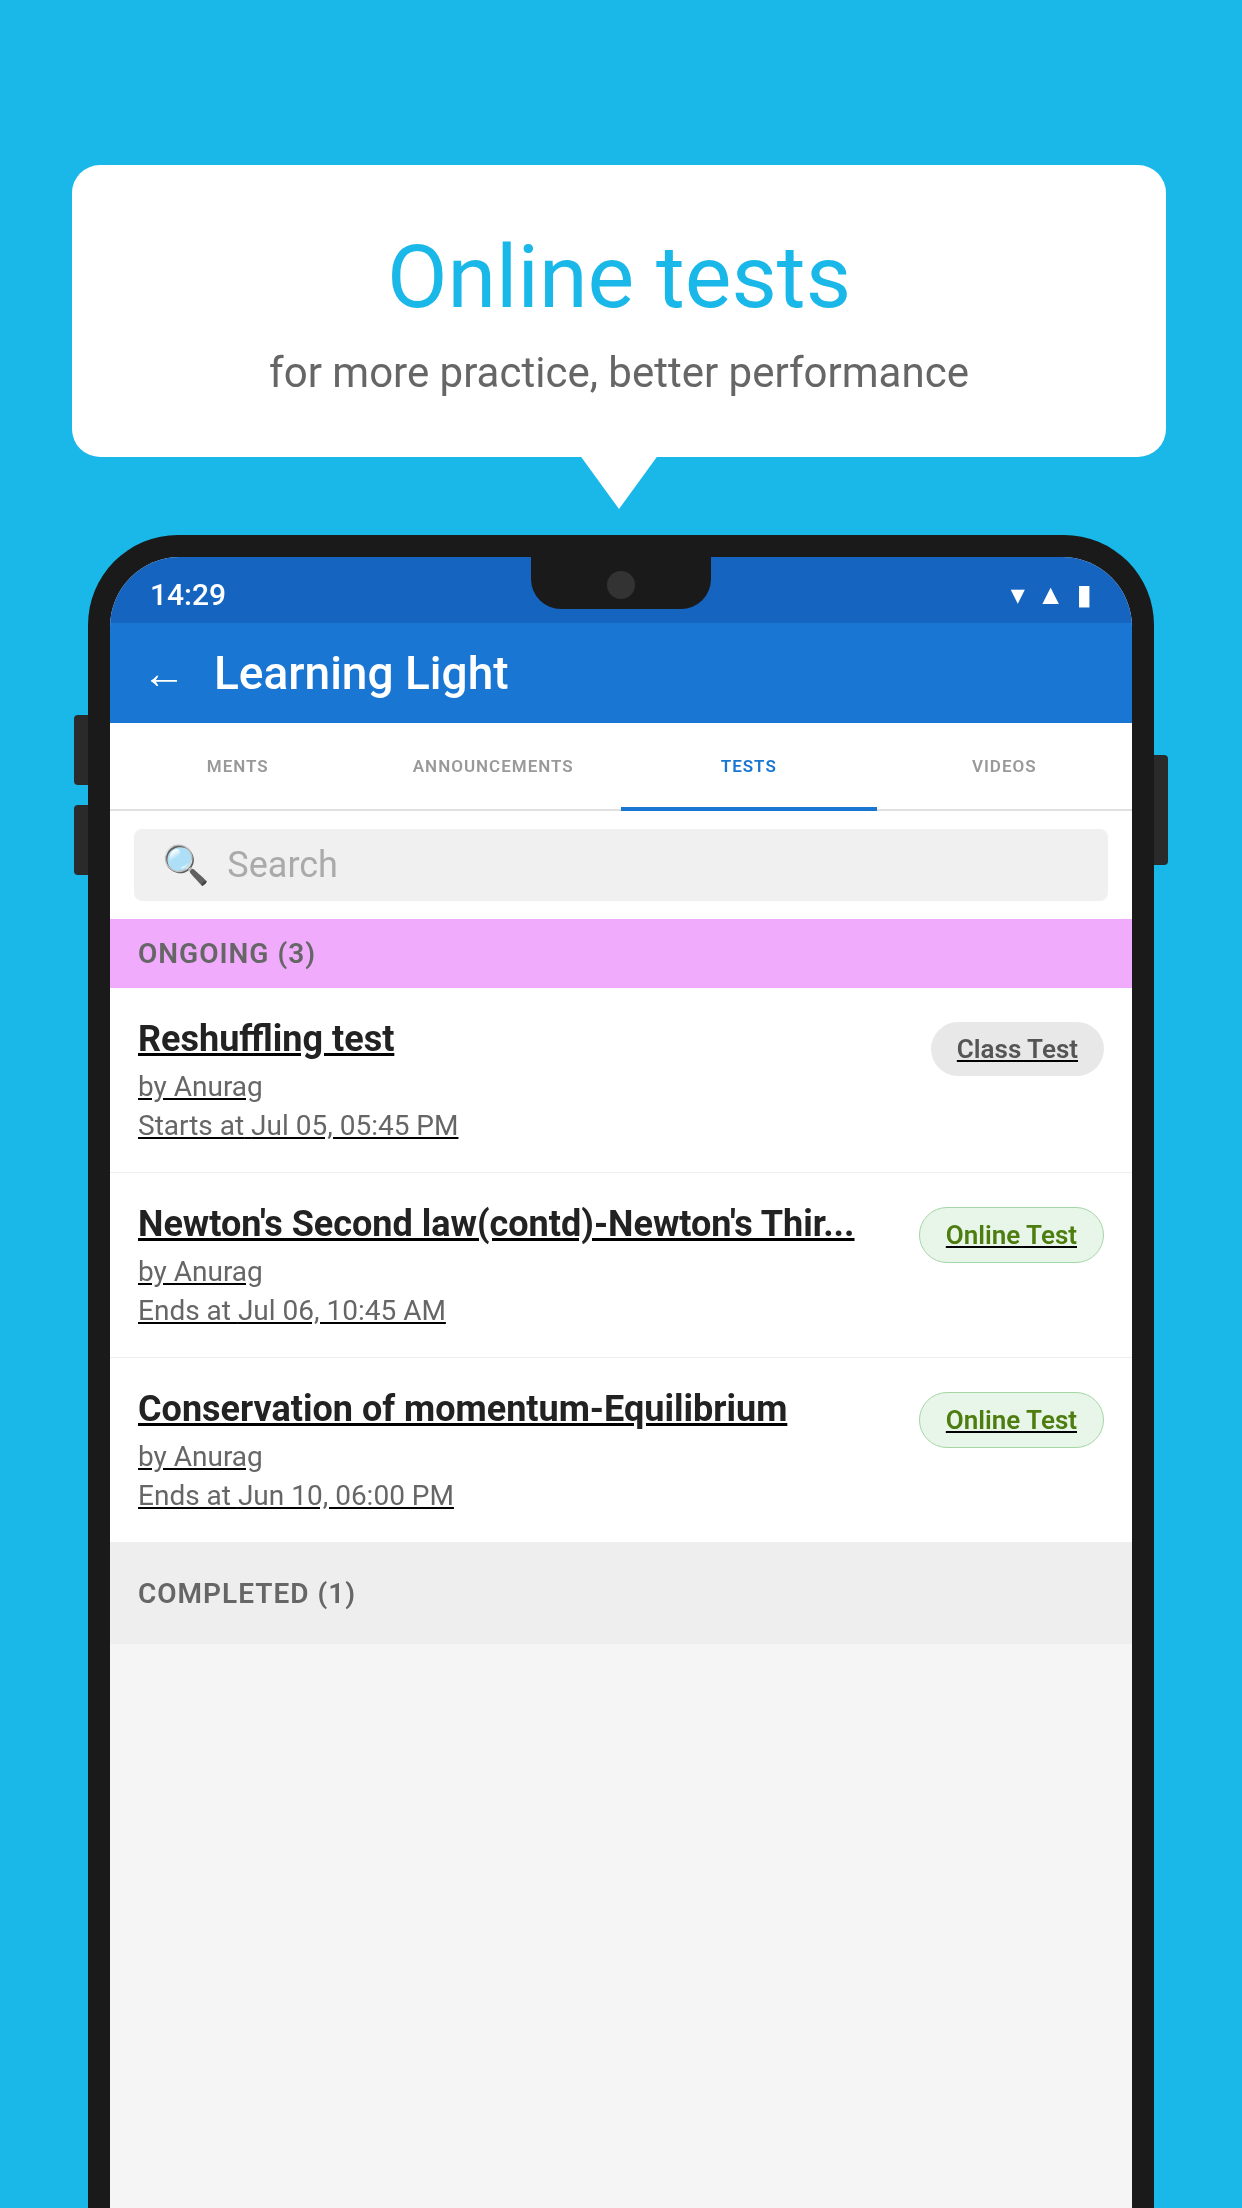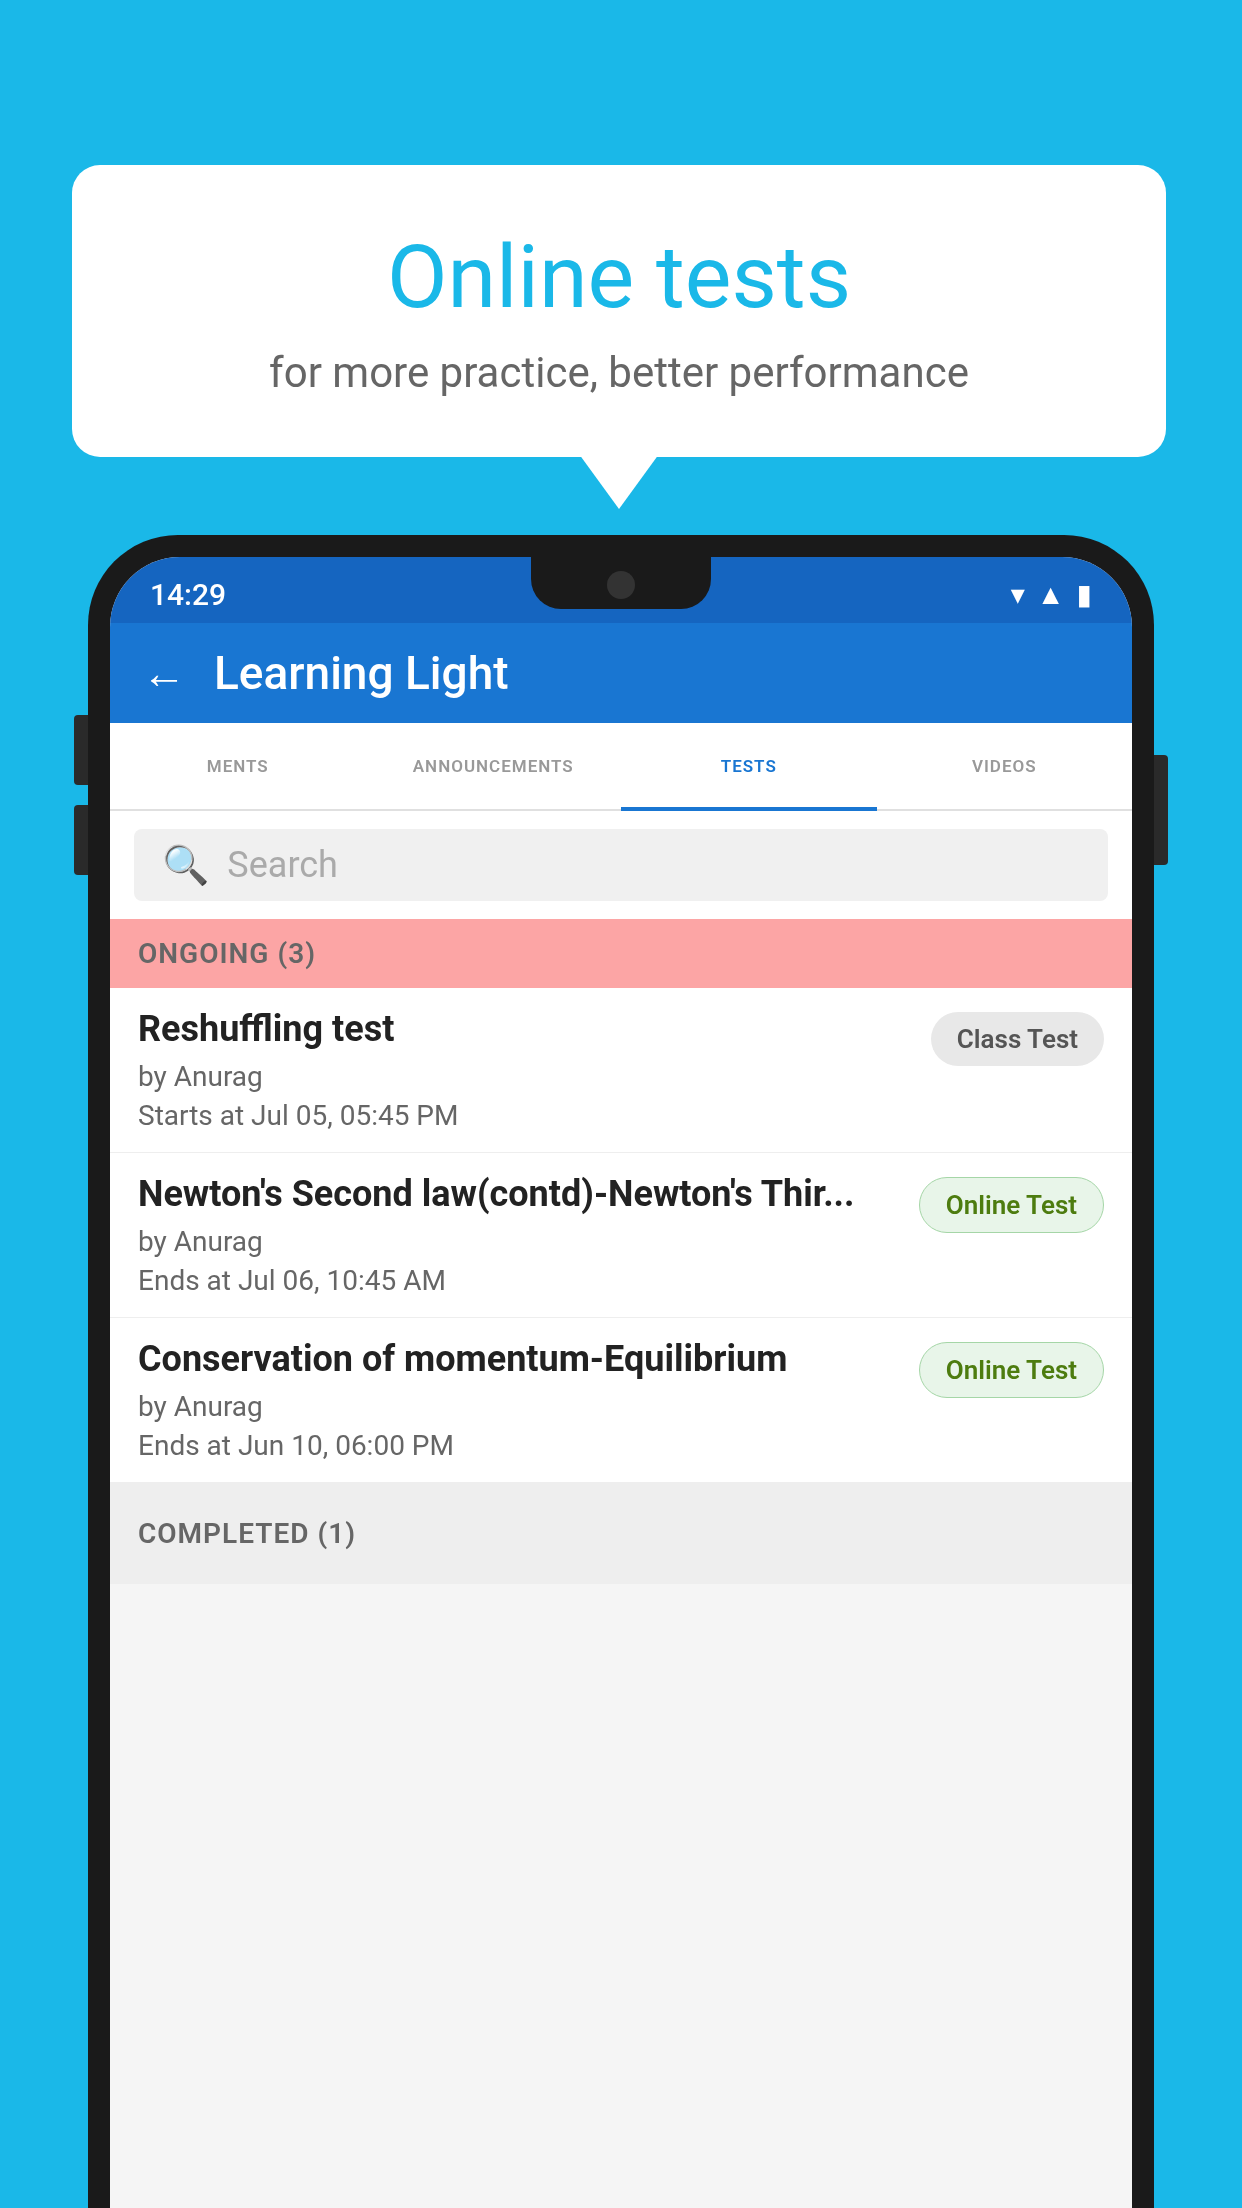--- a/index.html
+++ b/index.html
@@ -197,40 +197,41 @@
       color: #999;
       font-size: 38px;
     }
     .search-placeholder {
       color: #aaa;
       font-size: 36px;
     }
 
     
     .section-header {
-      background: #fca5a5;
+      background: #f0abfc;
       padding: 18px 28px;
       font-size: 28px;
       color: #666;
       font-weight: 600;
       letter-spacing: 1px;
       text-transform: uppercase;
     }
 
     
     .test-list {
       background: white;
     }
     .test-item {
-      padding: 20px 28px;
+      padding: 30px 28px;
       border-bottom: 1px solid #eee;
       display: flex;
       align-items: flex-start;
       justify-content: space-between;
       gap: 20px;
+      text-decoration: underline;
     }
     .test-info {
       flex: 1;
     }
     .test-name {
       font-size: 36px;
       font-weight: 700;
       color: #222;
       margin-bottom: 10px;
     }

